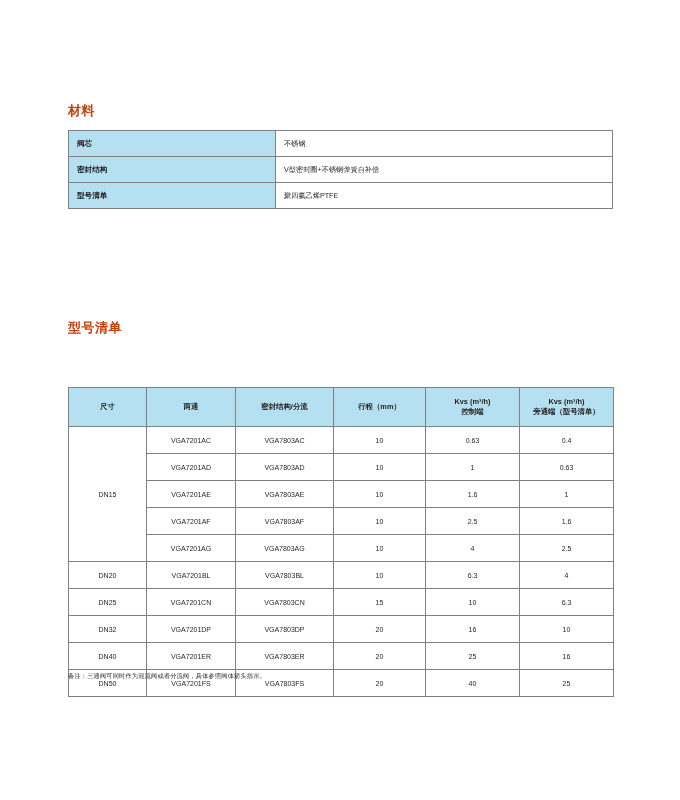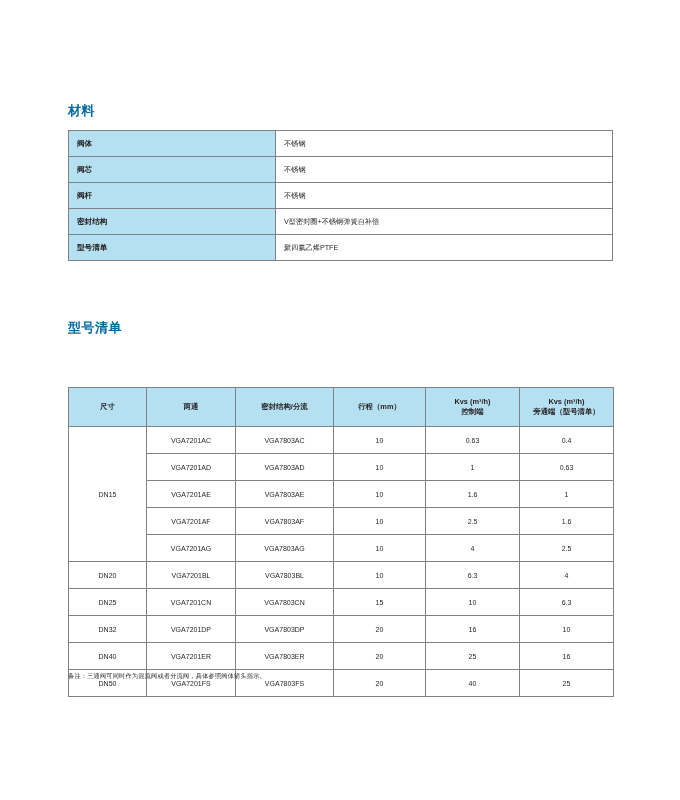--- a/index.html
+++ b/index.html
@@ -17,21 +17,21 @@
   }
   .page {
     position: relative;
     width: 680px;
     height: 800px;
     box-sizing: border-box;
   }
 
   
   .section-title {
-    color: #0369a1;
+    color: #c2410c;
     font-size: 13px;
     font-weight: bold;
     letter-spacing: 0.5px;
   }
 
   #materials-heading {
     position: absolute;
     left: 68px;
     top: 102px;
   }
@@ -122,29 +122,21 @@
 </head>
 <body>
 
 <div class="page">
 
   <div class="section-title" id="materials-heading">材料</div>
 
   <table id="materials-table">
     <tbody>
         <tr>
-          <td class="label">阀体</td>
-          <td class="value">不锈钢</td>
-        </tr>
-        <tr>
           <td class="label">阀芯</td>
-          <td class="value">不锈钢</td>
-        </tr>
-        <tr>
-          <td class="label">阀杆</td>
           <td class="value">不锈钢</td>
         </tr>
         <tr>
           <td class="label">密封结构</td>
           <td class="value">V型密封圈+不锈钢弹簧自补偿</td>
         </tr>
         <tr>
           <td class="label">型号清单</td>
           <td class="value">聚四氟乙烯PTFE</td>
         </tr>

